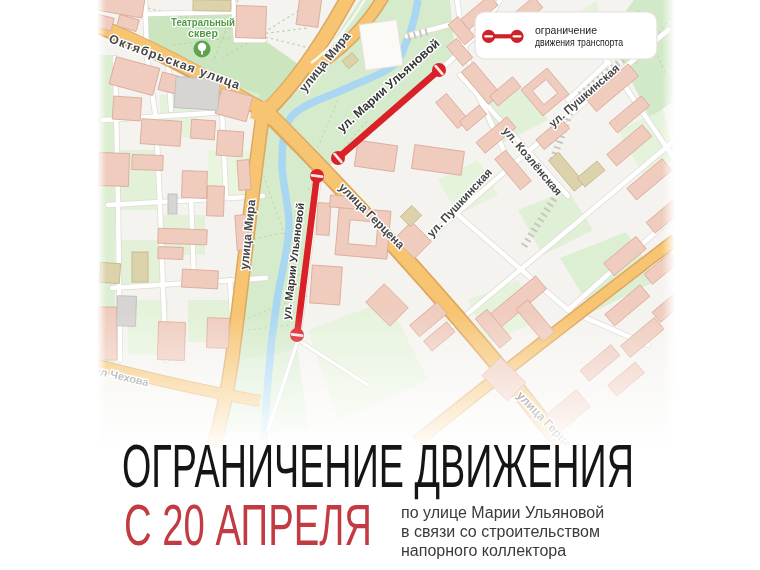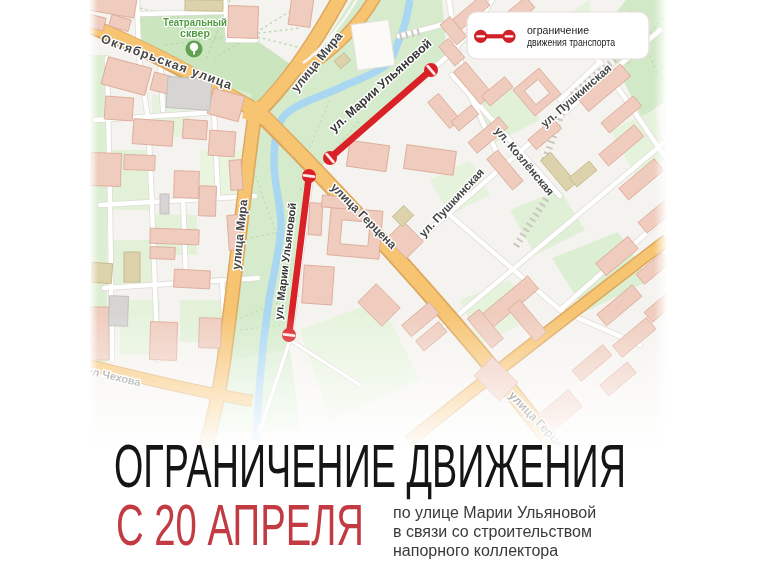--- a/index.html
+++ b/index.html
@@ -1,17 +1,17 @@
 <!DOCTYPE html>
 <html><head>
 <meta charset="utf-8">
 <style>
   html,body{margin:0;padding:0;width:760px;height:570px;background:#fff;overflow:hidden;}
   body{font-family:"Liberation Sans", sans-serif;}
-  #stage{position:absolute;left:0;top:0;width:736px;height:570px;text-align:right;}
+  #stage{position:absolute;left:8px;top:0;width:736px;height:570px;text-align:right;}
 </style>
 </head>
 <body>
 <div id="stage">
 <svg width="760" height="570" viewBox="0 0 760 570" xmlns="http://www.w3.org/2000/svg">
 <defs>
   <clipPath id="mapclip">
           <rect x="89" y="0" width="578" height="462"></rect>
         </clipPath>
   <linearGradient id="fadeB" x1="0" y1="0" x2="0" y2="1">

